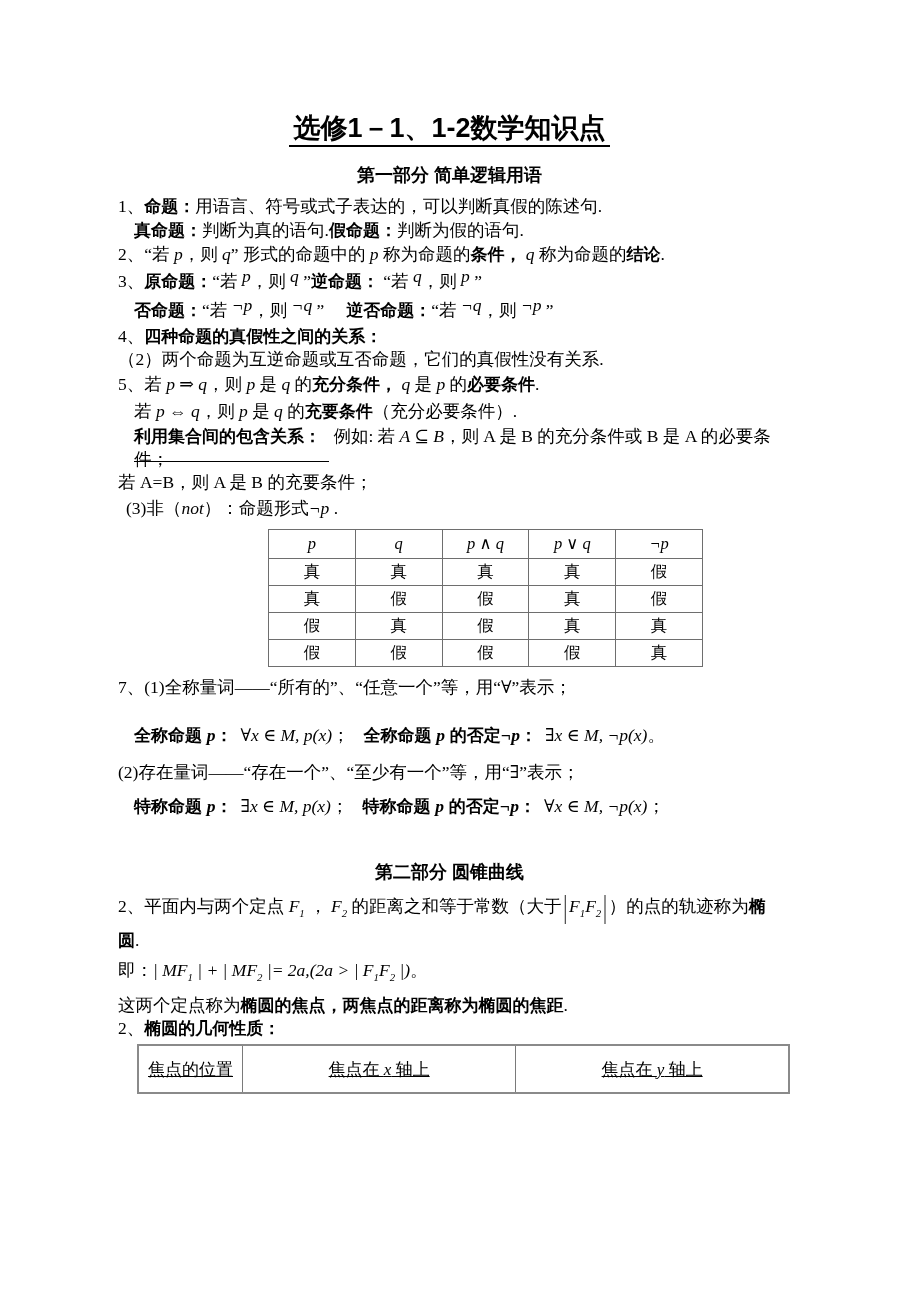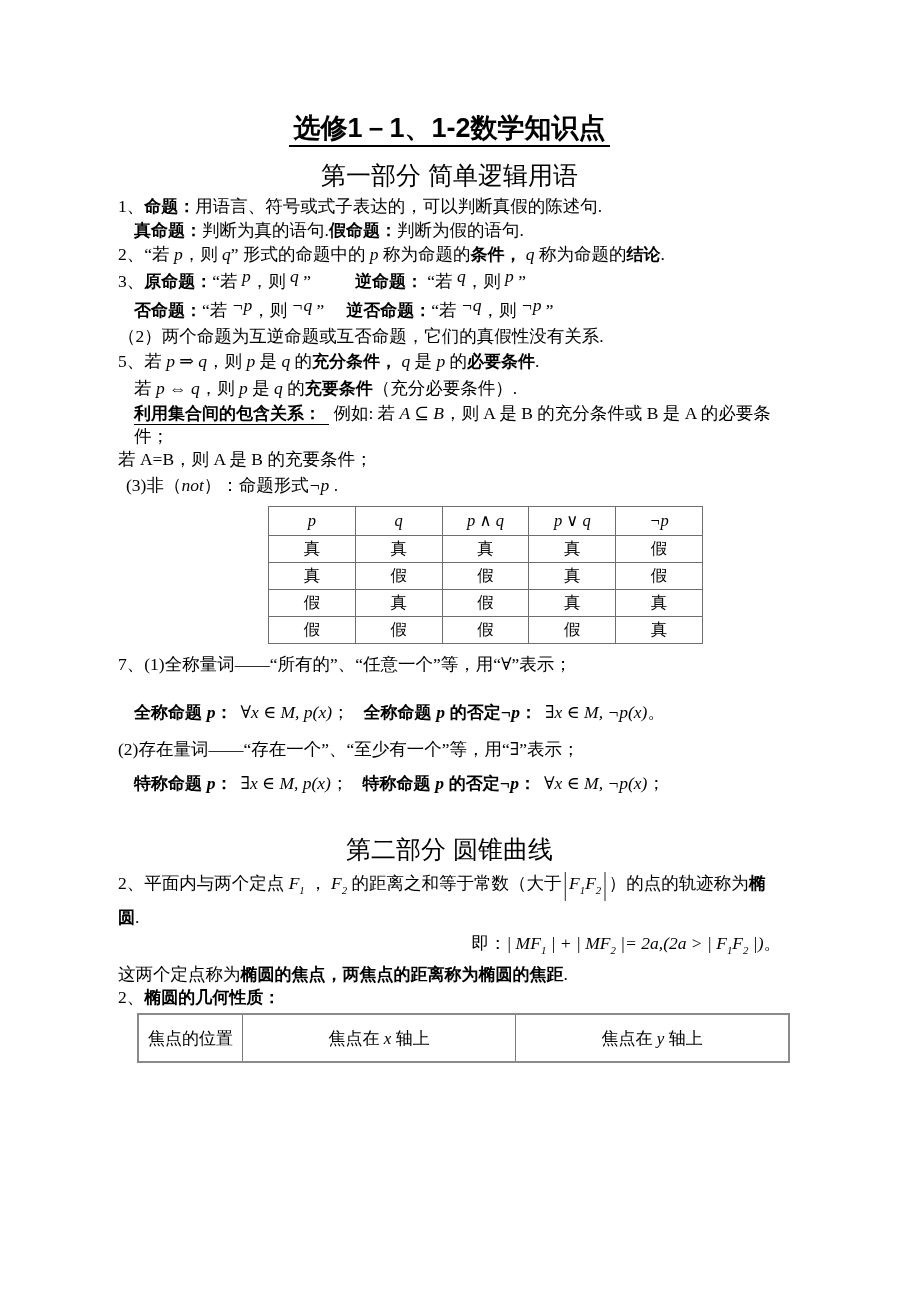--- a/index.html
+++ b/index.html
@@ -3,44 +3,44 @@
 <meta charset="utf-8">
 <style>
   html,body{margin:0;padding:0;background:#ffffff;}
   .page{position:relative;width:867px;height:1302px;background:#fff;overflow:hidden;
         font-family:"Liberation Serif","DejaVu Serif",serif;font-size:17.5px;color:#000;}
   .content{padding:112px 86px 0 118px;}
   .center{text-align:center;}
   .doc-title{display:inline-block;margin:0;font-family:"Liberation Sans","DejaVu Sans",sans-serif;
              font-size:27px;font-weight:bold;border-bottom:2.5px solid #000;padding:0 4px 1px 4px;line-height:1.2;}
   .part-heading{margin:16px 0 0 0;font-family:"Liberation Sans","DejaVu Sans",sans-serif;
-                font-size:25px;font-weight:normal;line-height:25px;}
+                font-size:18px;font-weight:bold;line-height:25px;}
   .p{margin:0;line-height:23px;}
   .b{font-weight:bold;font-family:"Liberation Sans","DejaVu Sans",sans-serif;font-size:17px;}
   .m{font-style:italic;font-family:"Liberation Serif","DejaVu Serif",serif;}
   .bm{font-style:italic;font-weight:bold;font-family:"Liberation Serif","DejaVu Serif",serif;}
   .sup{position:relative;top:-5px;font-style:italic;font-family:"Liberation Serif","DejaVu Serif",serif;}
-  .u{border-bottom:1.5px solid #000;padding-right:8px;padding-bottom:1px;}
-  .gap-lg{margin-left:44px;}
+  .u{border-bottom:1.5px solid #000;padding-right:8px;padding-bottom:15px;}
+  .gap-lg{}
   .gap-md{margin-left:22px;margin-top:36px;}
   .gap-sm{margin-left:14px;}
   .msp{margin-left:8px;}
   .tb{display:inline-block;transform:scaleY(1.75);margin:0 2px;font-style:normal;}
   sub{font-size:0.62em;font-style:italic;}
-  .lh25{line-height:25px;}.lh26{line-height:26px;}.lh27{line-height:27px;text-align:right;}
+  .lh25{line-height:25px;}.lh26{line-height:26px;}.lh27{line-height:35px;}
   .lh28{line-height:28px;}.lh29{line-height:29px;}.lh30{line-height:30px;}.mt4{margin-top:20px;}.mt6{margin-top:6px;}.mt8{margin-top:8px;}.mt40{margin-top:38px;}
   .ind{padding-left:16px;}
   .ind8{padding-left:8px;}
   table.truth{border-collapse:collapse;margin:6px 0 0 150px;table-layout:fixed;width:435px;}
   table.truth th,table.truth td{border:1px solid #6e6e6e;text-align:center;height:26px;
       font-weight:normal;padding:0;font-size:16.5px;}
   table.truth th{font-style:italic;font-family:"Liberation Serif","DejaVu Serif",serif;height:28px;}
   table.ellipse{border-collapse:collapse;margin:4px 0 0 19px;table-layout:fixed;width:653px;
       border:2px solid #8a8a8a;}
-  table.ellipse td{border:1px solid #7a7a7a;text-align:center;height:46px;font-size:17px;padding:0;}
+  table.ellipse td{border:1px solid #7a7a7a;text-align:center;height:46px;font-size:17px;padding:0;text-decoration:underline;}
   table.ellipse td:first-child{width:103px;}
 </style>
 </head>
 <body>
 
 <div class="page">
   <div class="content">
 
     <div class="center">
       <h1 class="doc-title">选修1－1、1-2数学知识点</h1>
@@ -51,20 +51,21 @@
     <p class="p mt6 lh25"><span>1、</span><span class="b">命题：</span><span>用语言、符号或式子表达的，可以判断真假的陈述句.</span></p>
 
     <p class="p ind"><span class="b">真命题：</span><span>判断为真的语句.</span><span class="b">假命题：</span><span>判断为假的语句.</span></p>
 
     <p class="p lh25"><span>2、“若 </span><span class="m">p</span><span>，则 </span><span class="m">q</span><span>” 形式的命题中的 </span><span class="m">p</span><span> 称为命题的</span><span class="b">条件，</span><span> </span><span class="m">q</span><span> 称为命题的</span><span class="b">结论</span><span>.</span></p>
 
     <p class="p lh28"><span>3、</span><span class="b">原命题：</span><span>“若 </span><span class="sup">p</span><span>，则 </span><span class="sup">q</span><span> ”</span><span class="b gap-lg">逆命题：</span><span> “若 </span><span class="sup">q</span><span>，则 </span><span class="sup">p</span><span> ”</span></p>
 
     <p class="p ind lh28"><span class="b">否命题：</span><span>“若 </span><span class="sup">¬p</span><span>，则 </span><span class="sup">¬q</span><span> ”</span><span class="b gap-md">逆否命题：</span><span>“若 </span><span class="sup">¬q</span><span>，则 </span><span class="sup">¬p</span><span> ”</span></p>
 
+    <p class="p"><span>4、</span><span class="b">四种命题的真假性之间的关系：</span></p>
 
 
     <p class="p"><span>（2）两个命题为互逆命题或互否命题，它们的真假性没有关系.</span></p>
 
     <p class="p lh26"><span>5、若 </span><span class="m">p ⇒ q</span><span>，则 </span><span class="m">p</span><span> 是 </span><span class="m">q</span><span> 的</span><span class="b">充分条件，</span><span> </span><span class="m">q</span><span> 是 </span><span class="m">p</span><span> 的</span><span class="b">必要条件</span><span>.</span></p>
 
     <p class="p ind lh26"><span>若 </span><span class="m">p ⇔ q</span><span>，则 </span><span class="m">p</span><span> 是 </span><span class="m">q</span><span> 的</span><span class="b">充要条件</span><span>（充分必要条件）.</span></p>
 
     <p class="p ind"><span class="b u">利用集合间的包含关系：</span><span> 例如: 若 </span><span class="m">A ⊆ B</span><span>，则 A 是 B 的充分条件或 B 是 A 的必要条件；</span></p>
 

